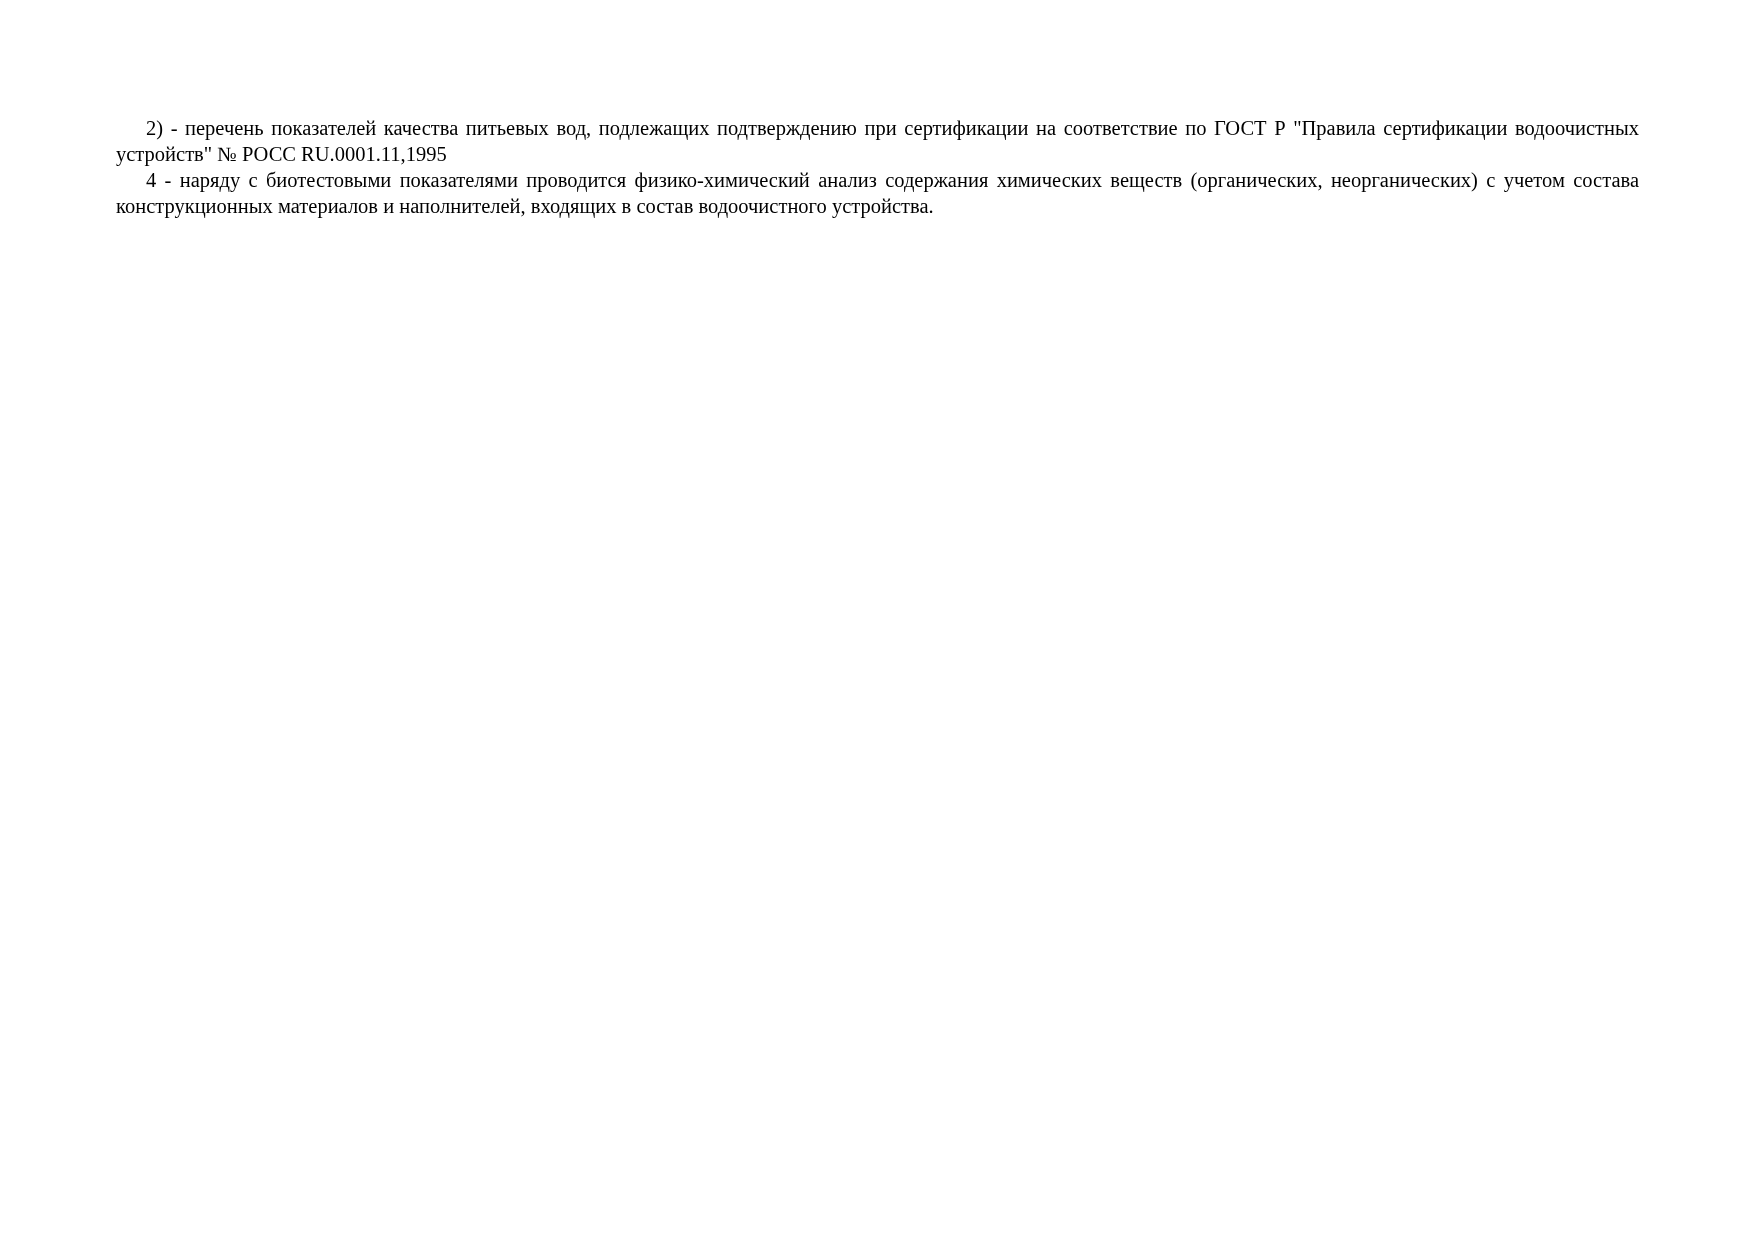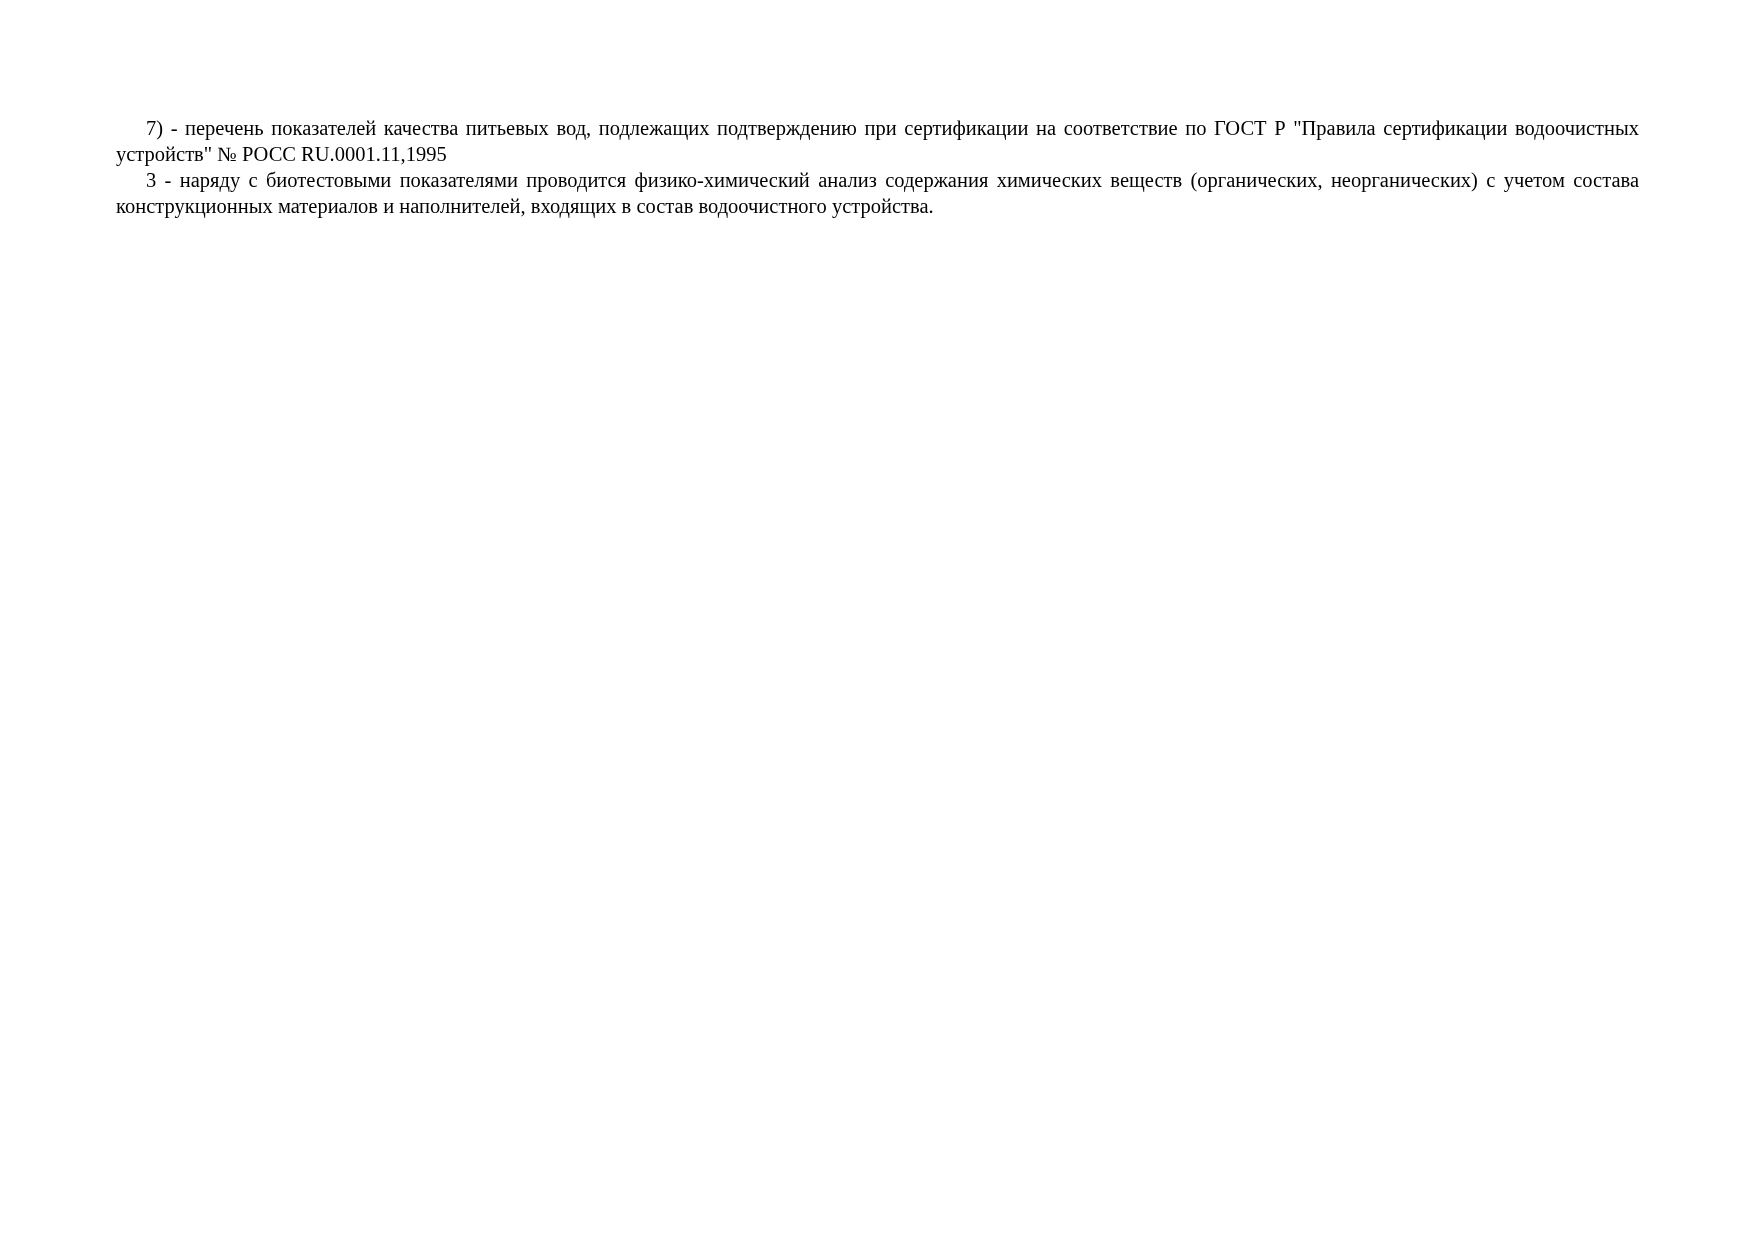--- a/index.html
+++ b/index.html
@@ -37,16 +37,16 @@
   }
   .para + .para {
     margin-top: 0;
   }
 </style>
 </head>
 <body>
 
 <div class="page">
   <div class="content">
-    <p class="para">7) - перечень показателей качества питьевых вод, подлежащих подтверждению при сертификации на соответствие по ГОСТ Р "Правила сертификации водоочистных устройств" № РОСС RU.0001.11,1995</p>
-    <p class="para">3 - наряду с биотестовыми показателями проводится физико-химический анализ содержания химических веществ (органических, неорганических) с учетом состава конструкционных материалов и наполнителей, входящих в состав водоочистного устройства.</p>
+    <p class="para">2) - перечень показателей качества питьевых вод, подлежащих подтверждению при сертификации на соответствие по ГОСТ Р "Правила сертификации водоочистных устройств" № РОСС RU.0001.11,1995</p>
+    <p class="para">4 - наряду с биотестовыми показателями проводится физико-химический анализ содержания химических веществ (органических, неорганических) с учетом состава конструкционных материалов и наполнителей, входящих в состав водоочистного устройства.</p>
   </div>
 </div>
 
 </body></html>

